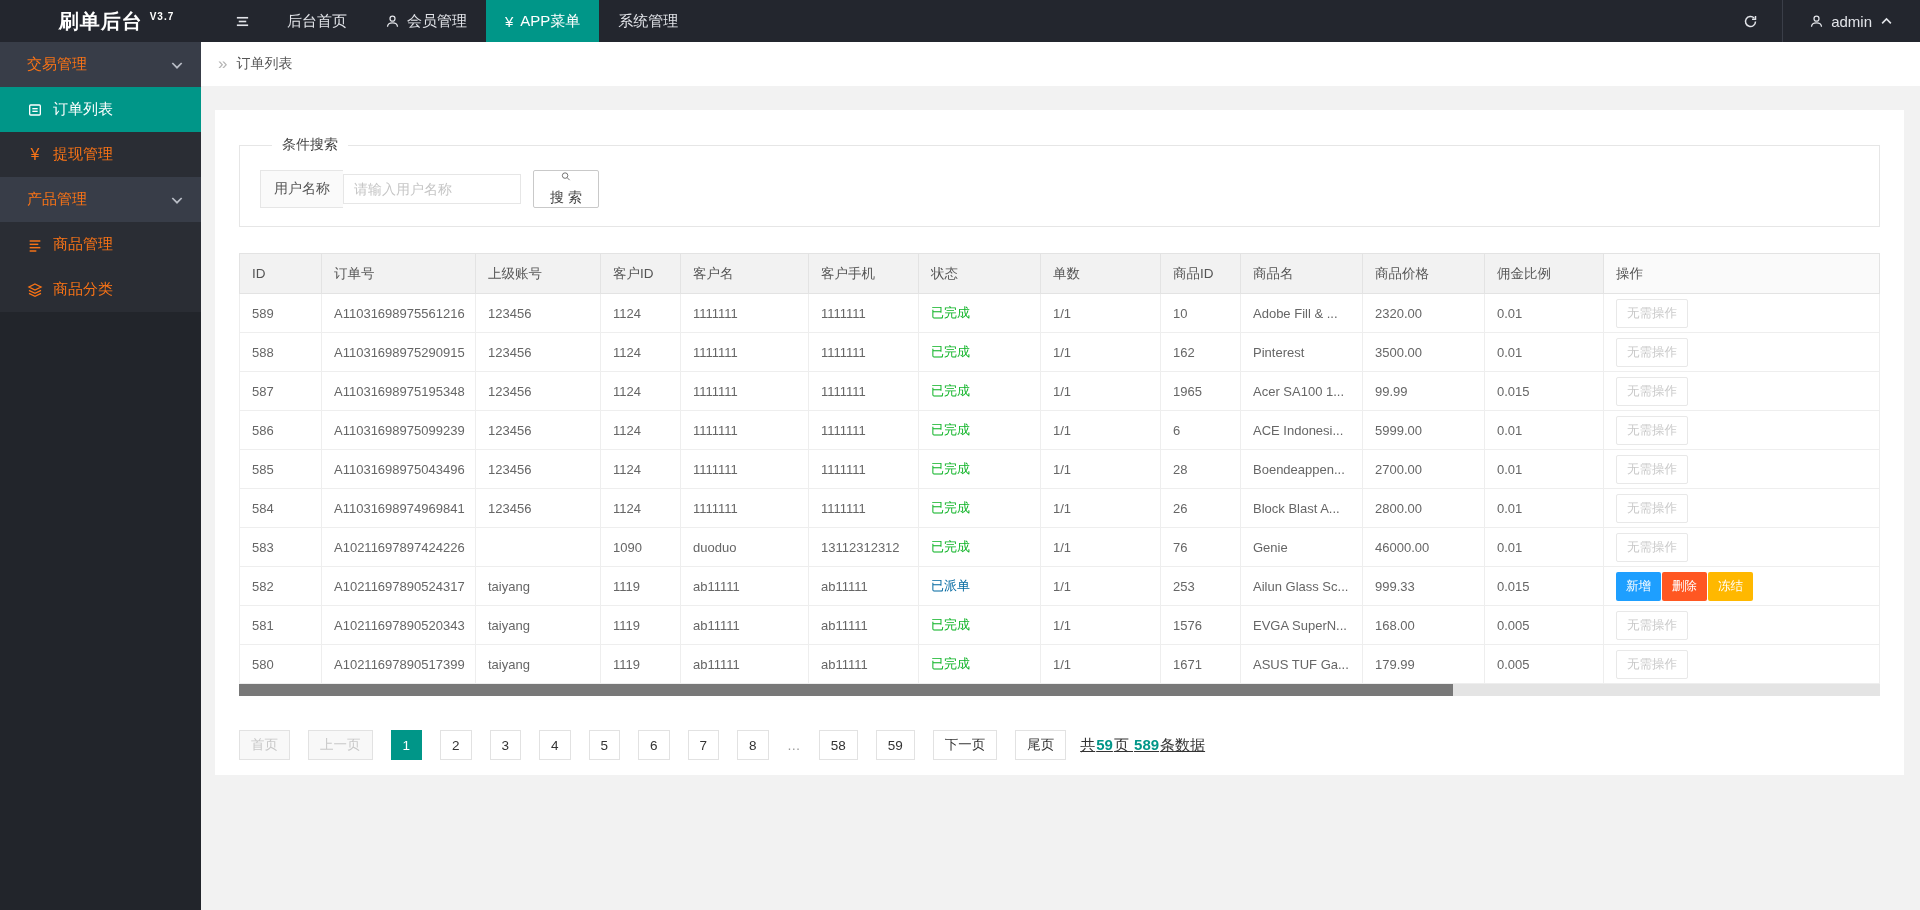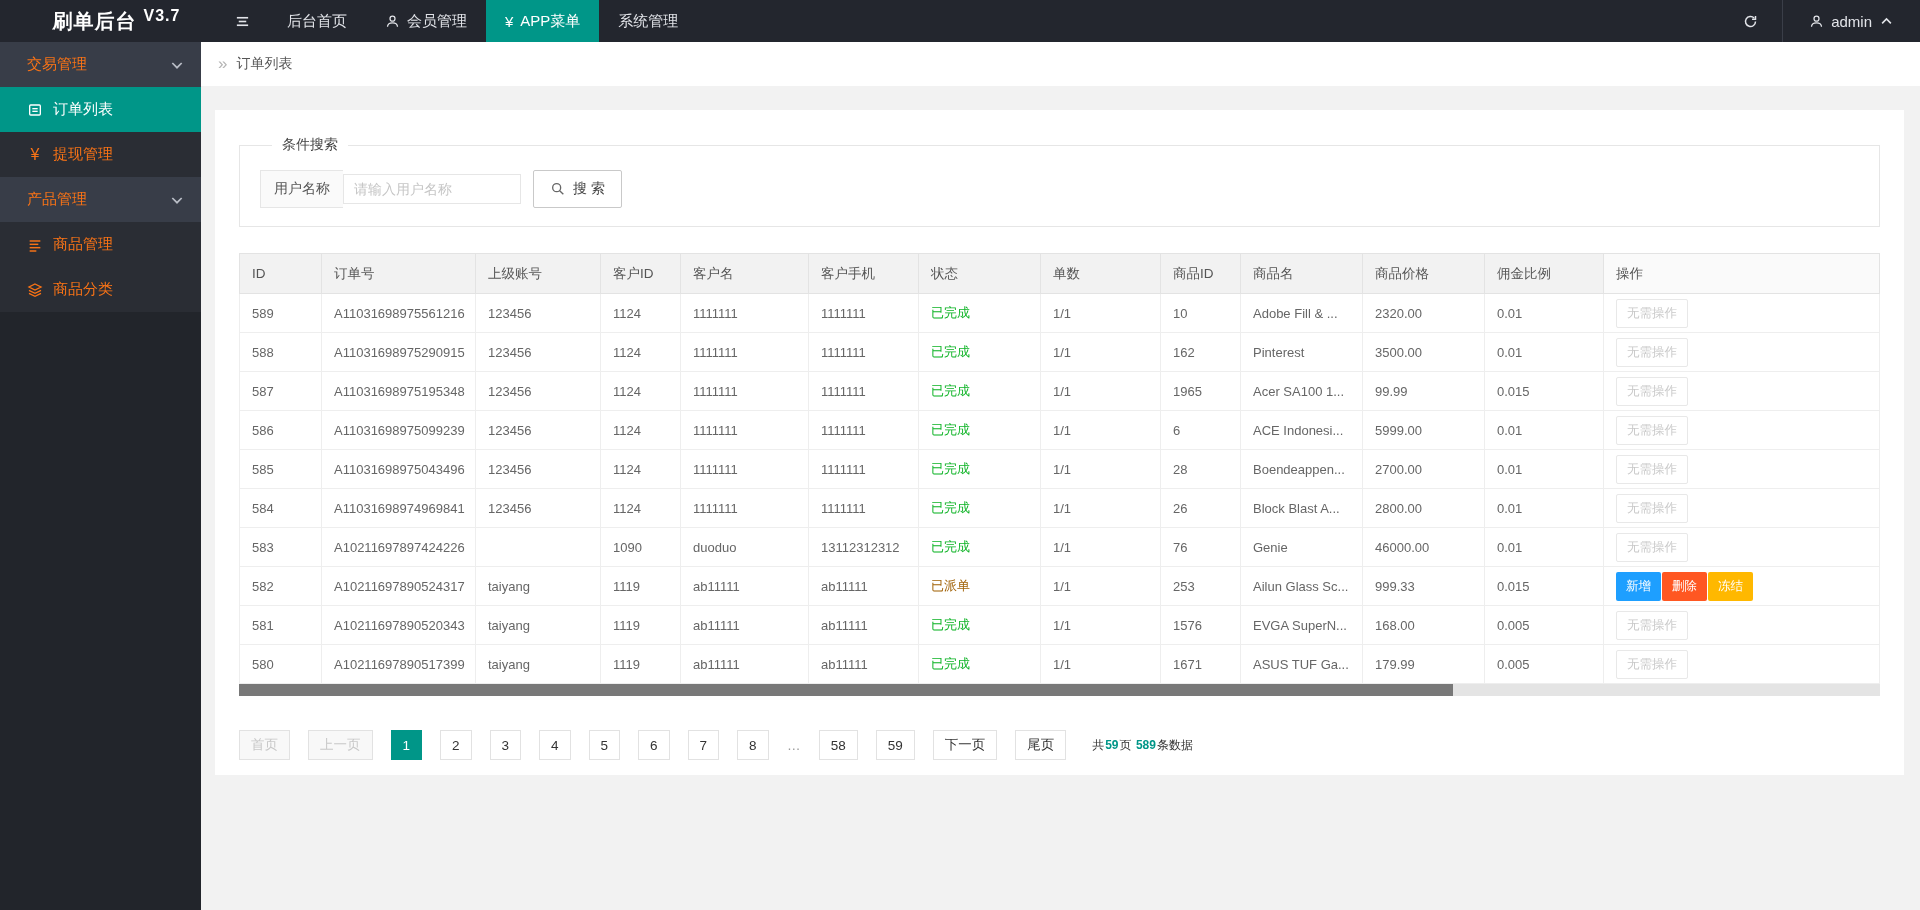--- a/index.html
+++ b/index.html
@@ -2,21 +2,21 @@
 <html><head>
 <meta charset="utf-8">
 <style>
   * { box-sizing: border-box; margin: 0; padding: 0; }
   html,body { width:1920px; height:910px; overflow:hidden; }
   body { font-family:"Liberation Sans","DejaVu Sans",sans-serif; background:#f2f2f2; color:#333; }
 
   
   .navbar { position:fixed; top:0; left:0; width:1920px; height:42px; background:#23262e; display:flex; align-items:stretch; z-index:50;padding-left:16px; }
   .logo { width:201px; display:flex; align-items:center; justify-content:center; color:#fff; font-size:20px; font-weight:bold; letter-spacing:1px; }
-  .logo sup { font-size:16px; font-weight:bold; margin-left:7px; transform:translateY(-5px); }
+  .logo sup { font-size:10px; font-weight:bold; margin-left:7px; transform:translateY(-5px); }
   .nav-left { display:flex; align-items:stretch; }
   .nav-right { margin-left:auto; display:flex; align-items:stretch; }
   .nav-item { display:flex; align-items:center; gap:7px; padding:0 19px; color:#e2e4e9; font-size:15px; cursor:pointer; }
   .nav-item.active { background:#009688; color:#fff; }
   .nav-item .icon svg { width:15px; height:15px; display:block; }
   .nav-item .yen-glyph { font-size:15px; line-height:1; }
   .nav-user { border-left:1px solid #3a3e48; padding:0 26px; }
   .nav-refresh { padding:0 24px; }
   .nav-burger { padding:0 18px; }
   .chev-up svg, .chev-dn svg { width:13px; height:13px; display:block; }
@@ -38,21 +38,21 @@
 
   .card { margin:24px 16px 0 14px; background:#fff; height:665px; padding:18px 24px; }
 
   
   fieldset.search-box { border:1px solid #e6e6e6; padding:12px 20px 18px; margin-top:8px; }
   fieldset.search-box legend { padding:0 10px; margin-left:12px; font-size:14px; color:#444; }
   .search-row { display:flex; align-items:center; margin-top:4px; }
   .addon { height:38px; border:1px solid #e6e6e6; border-right:none; background:#fafafa; display:flex; align-items:center; padding:0 13px; font-size:14px; color:#555; }
   .search-input { width:178px; height:30px; border:1px solid #e6e6e6; padding:0 10px; font-size:14px; color:#737373; outline:none; }
   .search-input::placeholder { color:#c6c6c6; }
-  .search-btn { margin-left:12px; height:38px; padding:0 16px; background:#fff; border:1px solid #c9c9c9; border-radius:2px; display:flex; align-items:center; gap:7px; font-size:14px; color:#444; cursor:pointer; font-family:inherit; }
+  .search-btn { margin-left:12px; height:38px; padding:0 16px; background:#fff; border:1px solid #c9c9c9; border-radius:2px; display:flex; align-items:center; gap:7px; font-size:14px; color:#444; cursor:pointer; font-family:inherit;flex-direction:column; }
   .search-btn svg { width:16px; height:16px; display:block; color:#666; }
 
   
   table.grid { width:100%; border-collapse:collapse; table-layout:fixed; margin-top:26px; font-size:13px; color:#666; border:1px solid #e6e6e6; }
   table.grid th { background:#f2f2f2; font-weight:normal; text-align:left; height:40px; padding:0 12px; color:#555; border:1px solid #e3e3e3; font-size:13.5px; overflow:hidden; white-space:nowrap; }
   table.grid td { height:39px; padding:0 12px; border:1px solid #eee; overflow:hidden; white-space:nowrap; background:#fff; }
   table.grid th.col-fixed { background:#fafafa; border-left:1px solid #ddd; }
   table.grid td.col-fixed { border-left:1px solid #e6e6e6; }
   .status-badge { font-size:13px; }
   .btn-none { border:1px solid #e8e8e8; background:#fff; color:#c9c9c9; font-size:12.5px; padding:5px 10px; border-radius:2px; font-family:inherit; cursor:default; }
@@ -61,21 +61,21 @@
   
   .hscroll { height:12px; background:#e4e4e4; position:relative; }
   .hscroll .thumb { position:absolute; left:0; top:0; height:12px; width:74%; background:#787878; }
 
   
   .pager { margin-top:34px; display:flex; align-items:center; gap:10px; }
   .page-btn { min-width:30px; height:30px; padding:0 11px; border:1px solid #e2e2e2; background:#fff; color:#333; font-size:13.5px; display:flex; align-items:center; justify-content:center; cursor:pointer; font-family:inherit; }
   .page-btn.disabled { background:#f8f8f8; color:#c8c8c8; cursor:default; }
   .page-btn.active { background:#009688; border-color:#009688; color:#fff; }
   .page-ellipsis { border:none; background:none; color:#999; min-width:14px; padding:0; cursor:default; }
-  .page-info { font-size:12px; color:#333; margin-left:16px; }
+  .page-info { font-size:15px; color:#333; margin-left:4px;text-decoration:underline; }
   .page-info em { font-style:normal; font-weight:bold; color:#009688; padding:0 1px; }
 </style>
 </head>
 <body>
 
 <header class="navbar">
   <div class="logo">
     <span>刷单后台</span>
     <sup>V3.7</sup>
   </div>
@@ -354,21 +354,21 @@
             <td>0.01</td>
             <td class="col-fixed"><button class="btn-none">无需操作</button></td>
           </tr>
           <tr>
             <td>582</td>
             <td>A10211697890524317</td>
             <td>taiyang</td>
             <td>1119</td>
             <td>ab11111</td>
             <td>ab11111</td>
-            <td><span class="status-badge" style="color: #a16207;">已派单</span></td>
+            <td><span class="status-badge" style="color: #0369a1;">已派单</span></td>
             <td>1/1</td>
             <td>253</td>
             <td>Ailun Glass Sc...</td>
             <td>999.33</td>
             <td>0.015</td>
             <td class="col-fixed"><button class="btn-act" style="background: rgb(30, 159, 255);">新增</button><button class="btn-act" style="background: rgb(255, 87, 34);">删除</button><button class="btn-act" style="background: rgb(255, 184, 0);">冻结</button></td>
           </tr>
           <tr>
             <td>581</td>
             <td>A10211697890520343</td>

